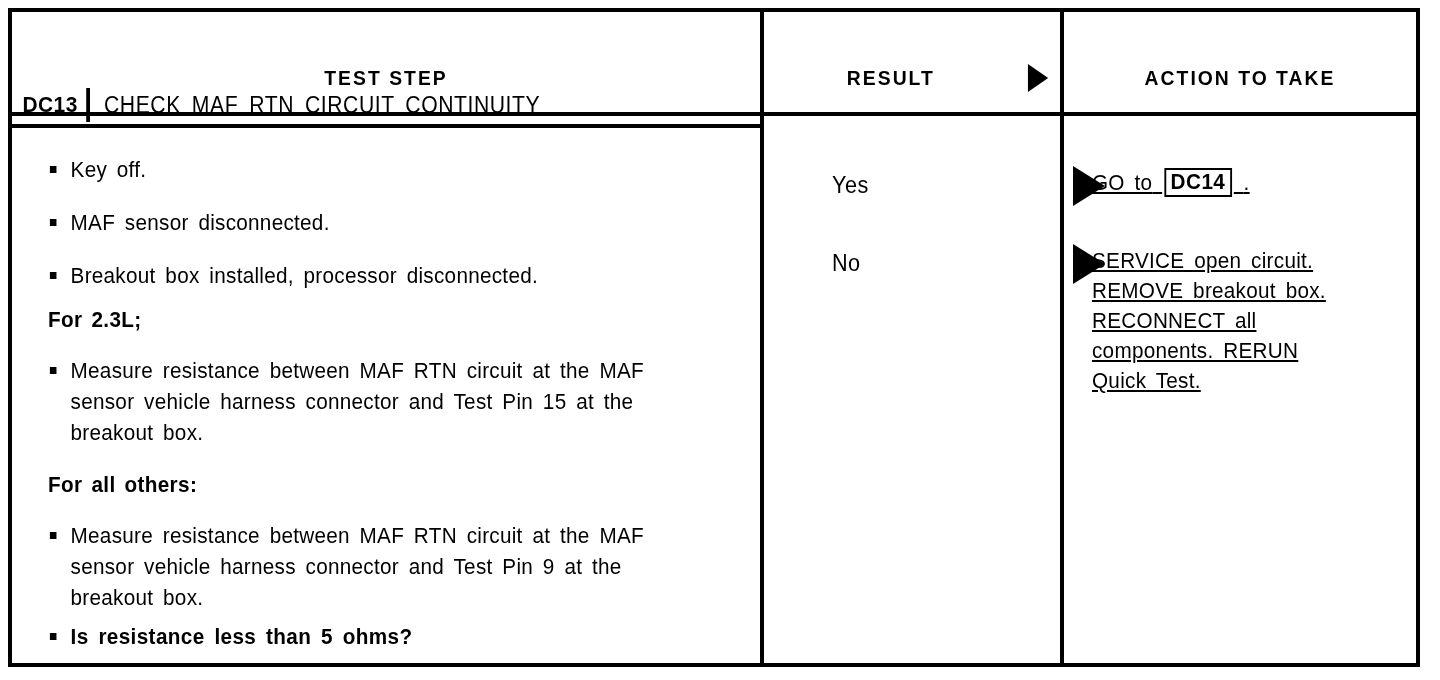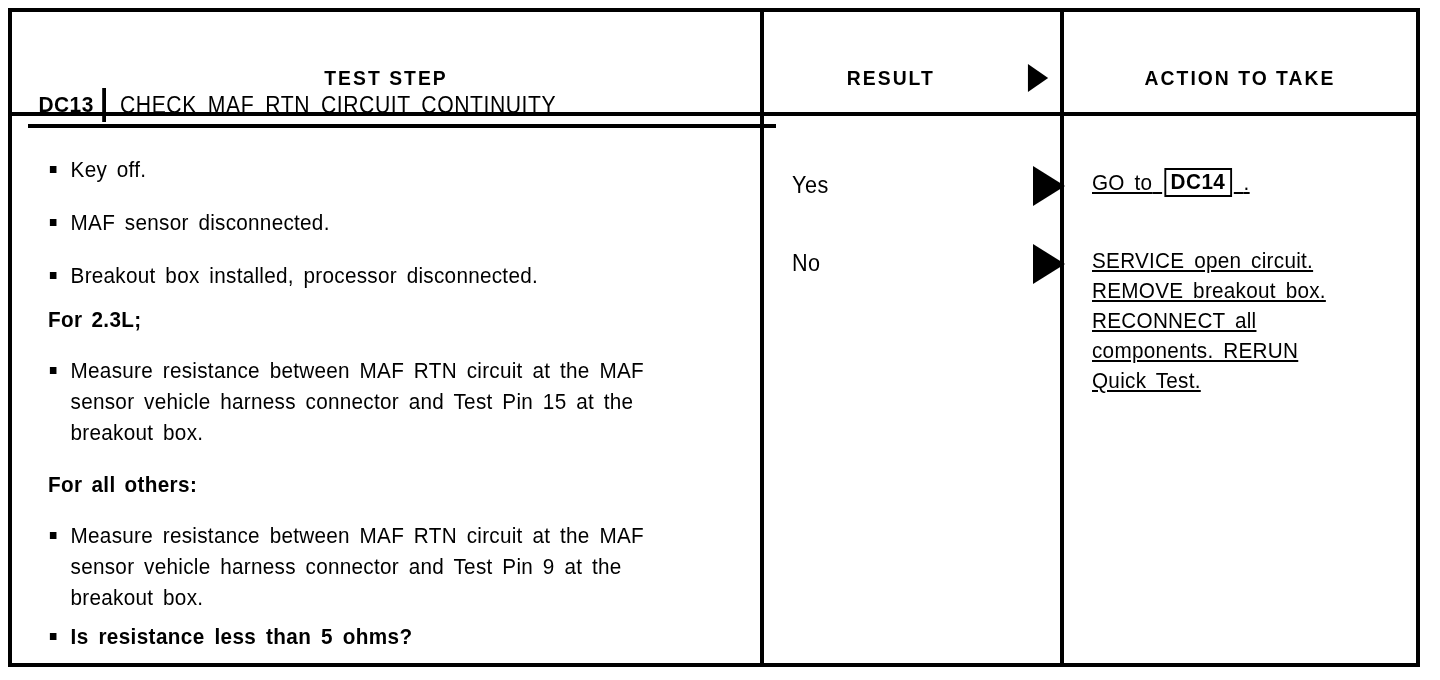--- a/index.html
+++ b/index.html
@@ -87,21 +87,21 @@
   .tri-header {
     position: absolute;
     right: 0px;
     top: 20px;
     border-width: 14px 0 14px 22px;
   }
 
   
   .subhdr-row {
     position: absolute;
-    left: 16px;
+    left: 0;
     top: 72px;
     width: 748px;
     height: 51px;
     text-decoration: underline;
   }
   .subhdr-box {
     position: absolute;
     left: 0;
     top: 4px;
     width: 80px;
@@ -178,21 +178,21 @@
     letter-spacing: 0.4px;
     word-spacing: 3px;
     transform: scaleX(0.94);
     transform-origin: left top;
   }
   .gap-small { margin-bottom: 14px; }
 
   
   .result-body {
     position: absolute;
-    left: 752px;
+    left: 792px;
     top: 116px;
     width: 301px;
     height: 539px;
     text-decoration: underline;
   }
   .result-entry {
     position: absolute;
     left: 28px;
     right: 0;
     height: 40px;

